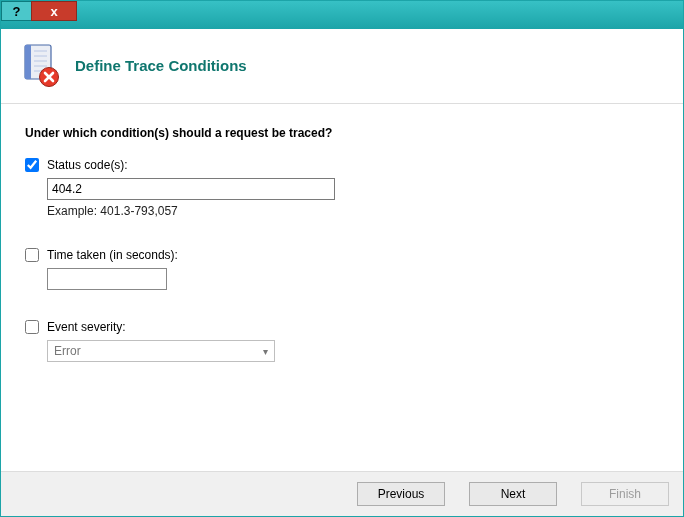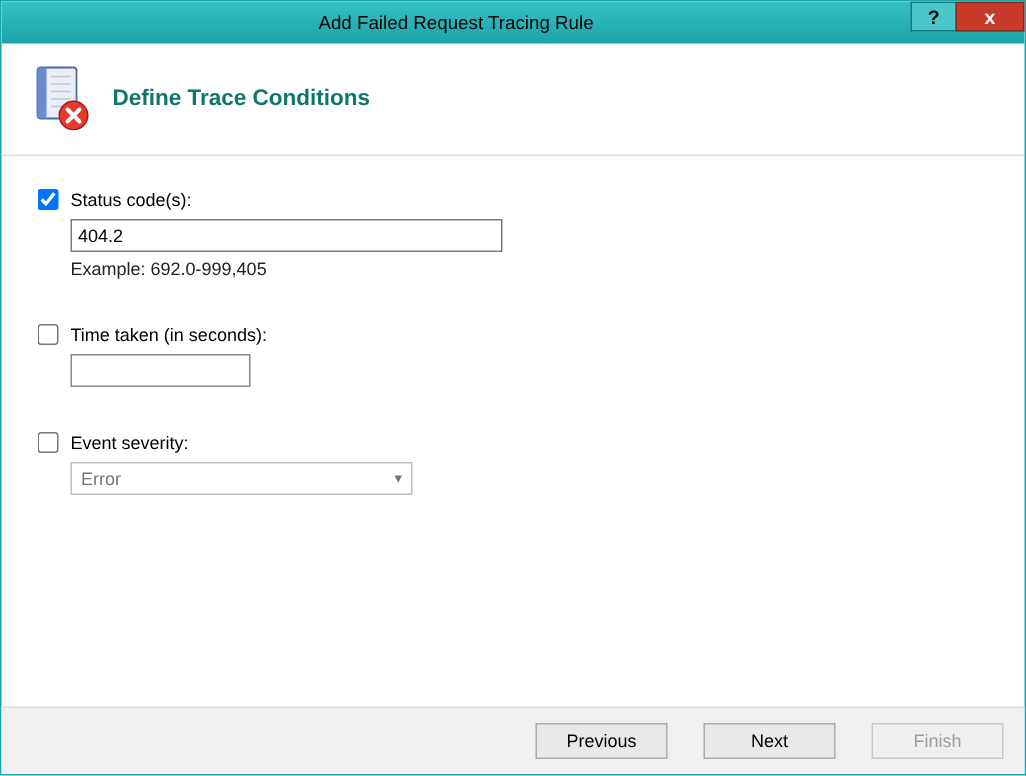--- a/index.html
+++ b/index.html
@@ -149,21 +149,20 @@
   .btn.disabled {
     color: #9d9d9d;
     background: #efefef;
     border-color: #c9c9c9;
   }
 </style>
 </head>
 <body>
 
 <div class="titlebar">
-  <div class="titlebar-title">Add Failed Request Tracing Rule</div>
   <div class="titlebar-buttons">
     <div class="titlebar-btn help">?</div>
     <div class="titlebar-btn close">x</div>
   </div>
 </div>
 
 <div class="header">
   <div class="book-icon">
     <svg width="40" height="44" viewBox="0 0 40 44">
       <rect x="4" y="2" width="26" height="34" rx="2" fill="#ebeef5" stroke="#4a6aa8" stroke-width="1.2"></rect>
@@ -175,28 +174,29 @@
       <line x1="13" y1="28" x2="26" y2="28" stroke="#b8c6e4"></line>
       <circle cx="28" cy="34" r="9.5" fill="#e63a2a" stroke="#9b2419" stroke-width="1"></circle>
       <line x1="24" y1="30" x2="32" y2="38" stroke="#fff" stroke-width="2.6" stroke-linecap="round"></line>
       <line x1="32" y1="30" x2="24" y2="38" stroke="#fff" stroke-width="2.6" stroke-linecap="round"></line>
     </svg>
   </div>
   <div class="header-title">Define Trace Conditions</div>
 </div>
 
 <div class="content">
+  <div class="question">Under which condition(s) should a request be traced?</div>
 
   <div class="field-row">
     <input type="checkbox" checked="" style="">
     <span class="field-label">Status code(s):</span>
   </div>
   <div class="indent">
     <input type="text" class="text-input" value="404.2" style="">
-    <div class="example">Example: 692.0-999,405</div>
+    <div class="example">Example: 401.3-793,057</div>
   </div>
 
   <div class="field-row section-gap">
     <input type="checkbox" style="">
     <span class="field-label">Time taken (in seconds):</span>
   </div>
   <div class="indent">
     <input type="text" class="time-input" value="" style="">
   </div>
 

